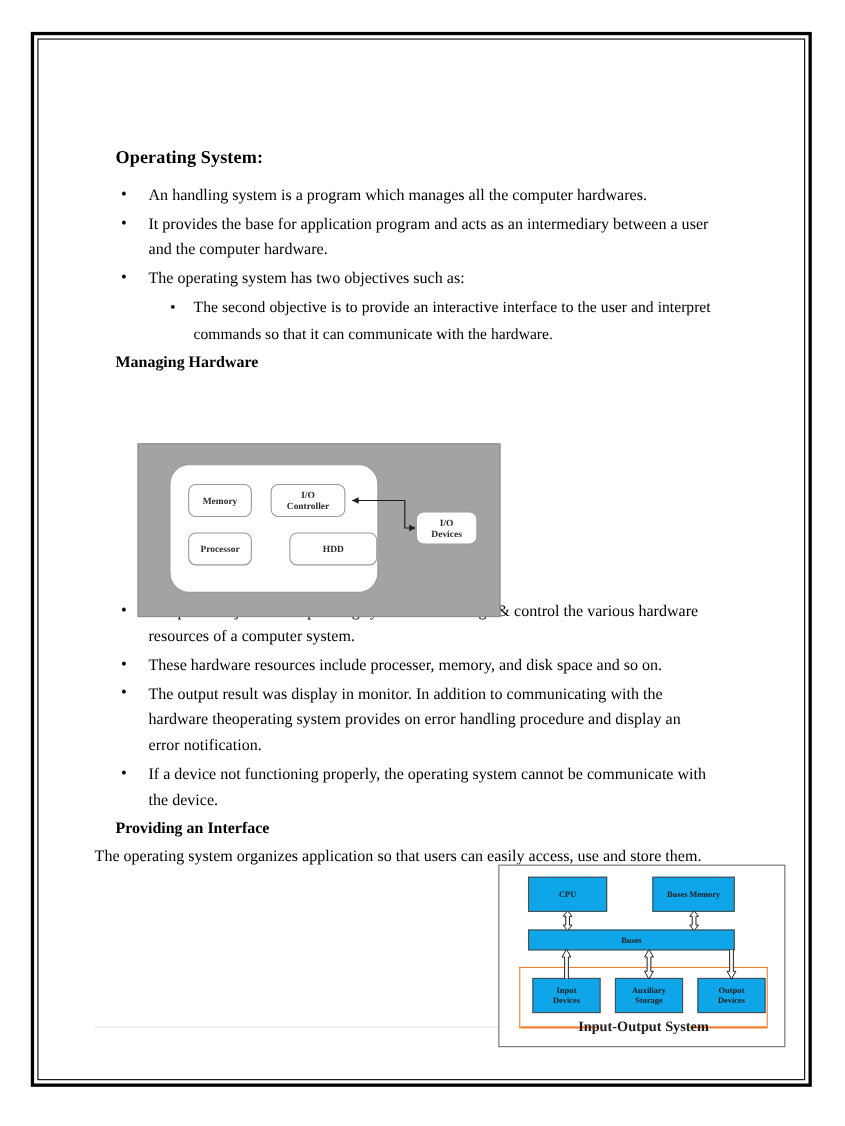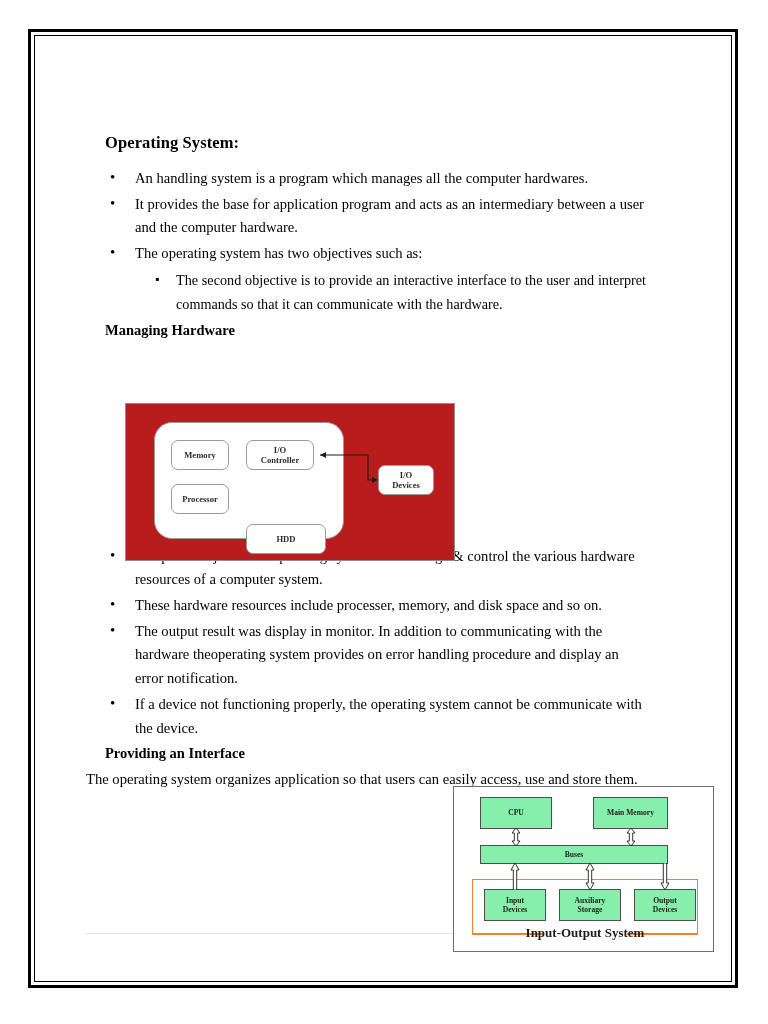--- a/index.html
+++ b/index.html
@@ -103,21 +103,21 @@
   .justify { text-align: justify; }
 
   
   #diagram-hardware {
     position: absolute;
     left: 125px;
     top: 403px;
     width: 330px;
     height: 158px;
     border: 1px solid #8d8d8d;
-    background: #b91c1c;
+    background: #a3a3a3;
     box-sizing: border-box;
   }
   .dgm-box {
     position: absolute;
     border: 1px solid #9a9a9a;
     border-radius: 7px;
     background: #ffffff;
     box-sizing: border-box;
     display: flex;
     align-items: center;
@@ -132,39 +132,39 @@
   #hw-outer {
     left: 28px;
     top: 18px;
     width: 190px;
     height: 117px;
     border-radius: 18px;
   }
   #hw-memory      { left: 45px;  top: 36px; width: 58px; height: 30px; }
   #hw-iocontrol   { left: 120px; top: 36px; width: 68px; height: 30px; }
   #hw-processor   { left: 45px;  top: 80px; width: 58px; height: 30px; }
-  #hw-hdd         { left: 120px; top: 80px; width: 80px; height: 30px; margin-top: 40px; }
+  #hw-hdd         { left: 137px; top: 80px; width: 80px; height: 30px; }
   #hw-iodevices   { left: 252px; top: 61px; width: 56px; height: 30px; }
 
   
   #diagram-system {
     position: absolute;
     left: 453px;
     top: 786px;
     width: 261px;
     height: 166px;
     border: 1px solid #6e6e6e;
     background: #ffffff;
     box-sizing: border-box;
     z-index: 5;
   }
   .sys-box {
     position: absolute;
     border: 1px solid #4d4d4d;
-    background: #86efac;
+    background: #0ea5e9;
     box-sizing: border-box;
     display: flex;
     align-items: center;
     justify-content: center;
     text-align: center;
     font-family: "Liberation Serif", "DejaVu Serif", serif;
     font-size: 7.6px;
     font-weight: bold;
     color: #1d1d1d;
     line-height: 9.2px;
@@ -296,21 +296,21 @@
     </g>
     <path d="M8,7 L14,4 L14,10 Z" fill="#1d1d1d"></path>
     <path d="M66,32 L60,29 L60,35 Z" fill="#1d1d1d"></path>
   </svg>
 </div>
 
 <div id="diagram-system">
 
   <div class="sys-box" id="sys-cpu">CPU</div>
 
-  <div class="sys-box" id="sys-mainmem">Main Memory</div>
+  <div class="sys-box" id="sys-mainmem">Buses Memory</div>
 
   <div class="sys-box" id="sys-buses">Buses</div>
 
   <div id="io-bracket">
     <div id="io-bracket-l"></div>
     <div id="io-bracket-r"></div>
     <div id="io-label">Input-Output System</div>
   </div>
 
   <div class="sys-box" id="sys-input">

